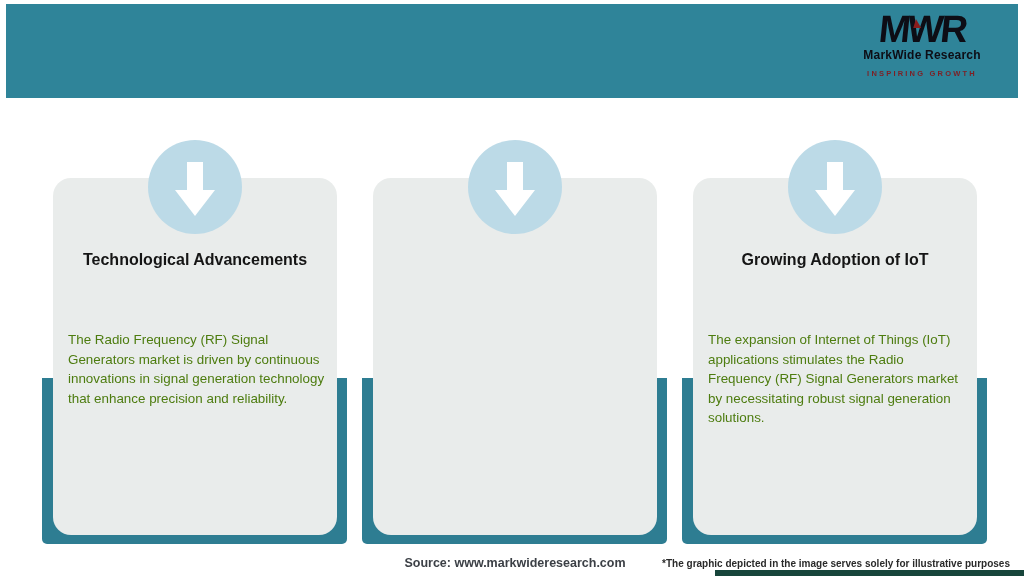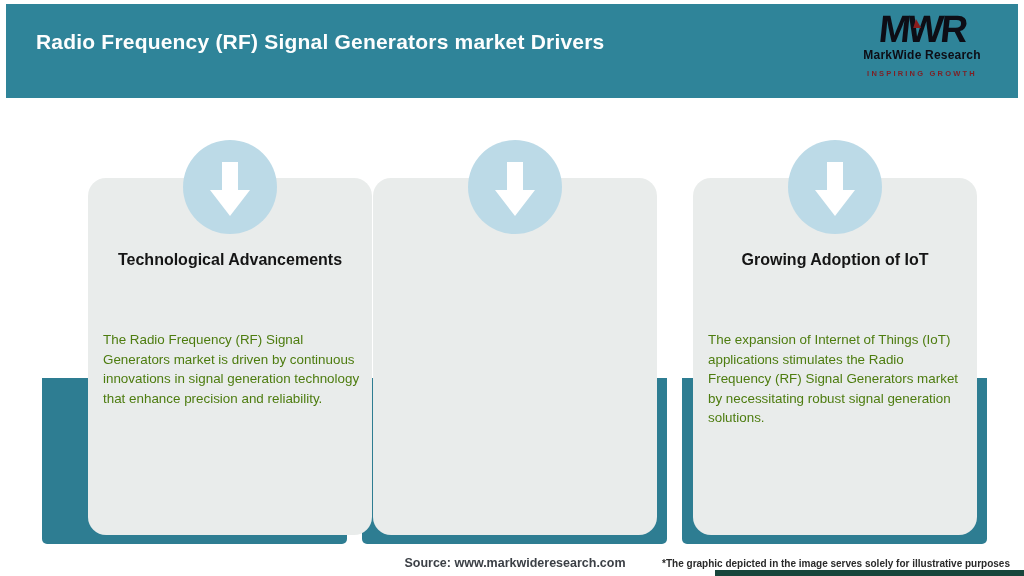--- a/index.html
+++ b/index.html
@@ -38,21 +38,21 @@
   
   .band{
     position:absolute;top:378px;width:305px;height:166px;
     background:#2E7D92;border-radius:0 0 5px 5px;
   }
   .band.b1{left:42px;} .band.b2{left:362px;} .band.b3{left:682px;}
   .card{
     position:absolute;top:178px;width:284px;height:357px;
     background:#E9ECEB;border-radius:18px;
   }
-  .card.c1{left:53px;margin-left:35px;} .card.c2{left:373px;} .card.c3{left:693px;}
+  .card.c1{left:53px;} .card.c2{left:373px;} .card.c3{left:693px;}
   .circle{
     position:absolute;left:95px;top:-38px;width:94px;height:94px;
     border-radius:50%;background:#BCDAE7;
     display:flex;align-items:center;justify-content:center;
   }
   .circle svg{display:block;margin-top:4px;}
   .card-title{
     position:absolute;left:10px;right:10px;top:70px;
     text-align:center;font-size:16px;font-weight:700;line-height:23px;color:#151515;
   }
@@ -72,21 +72,20 @@
   #bottom-bar{
     position:absolute;left:715px;top:570px;width:309px;height:6px;background:#17453B;
   }
 </style>
 </head>
 <body>
 
 <div id="page">
 
   <div id="header">
-    <div id="header-title">Radio Frequency (RF) Signal Generators market Drivers</div>
     <div id="logo">
       <div id="logo-monogram">
         <span>MWR</span>
         <span id="logo-spark"></span>
       </div>
       <div id="logo-name">MarkWide Research</div>
       <div id="logo-tagline">INSPIRING GROWTH</div>
     </div>
   </div>
 

